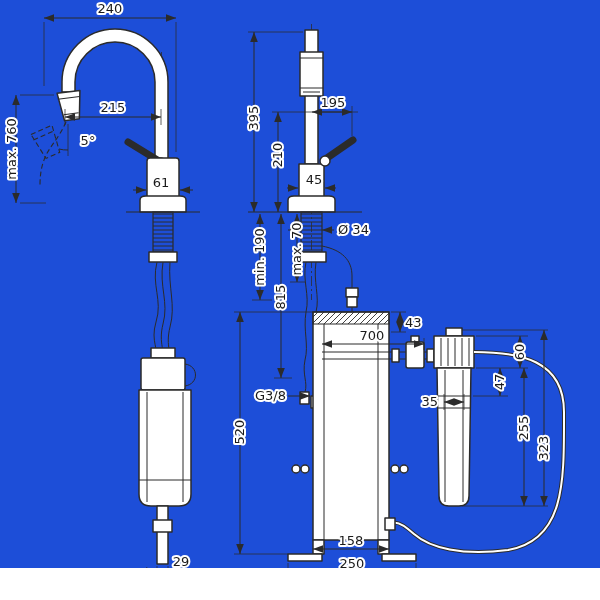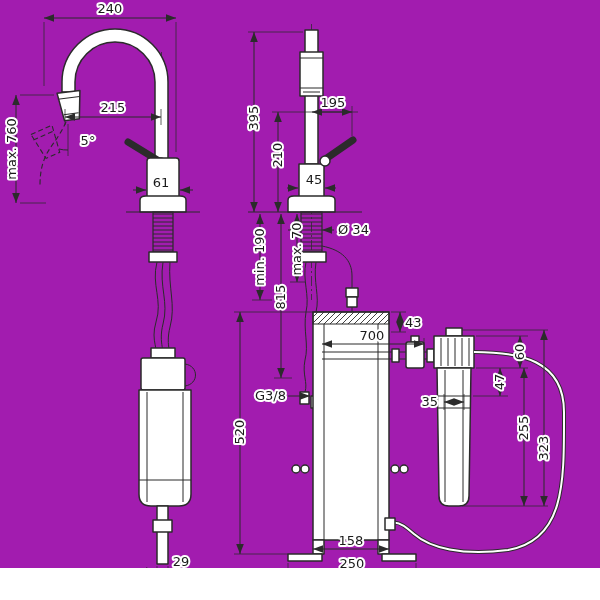--- a/index.html
+++ b/index.html
@@ -1,16 +1,16 @@
 <!DOCTYPE html>
 <html><head>
 <meta charset="utf-8">
 <style>
   html,body{margin:0;padding:0;background:#fff;}
-  #canvas{width:600px;height:568px;background:#a21caf;position:relative;overflow:hidden;}
+  #canvas{width:600px;height:568px;background:#1d4ed8;position:relative;overflow:hidden;}
   svg{display:block;}
   svg text{
     font-family:"DejaVu Sans","Liberation Sans",sans-serif;
     font-size:13px;
     fill:#1a1a1a;
     stroke:#ffffff;
     stroke-width:4px;
     paint-order:stroke;
     stroke-linejoin:round;
   }

